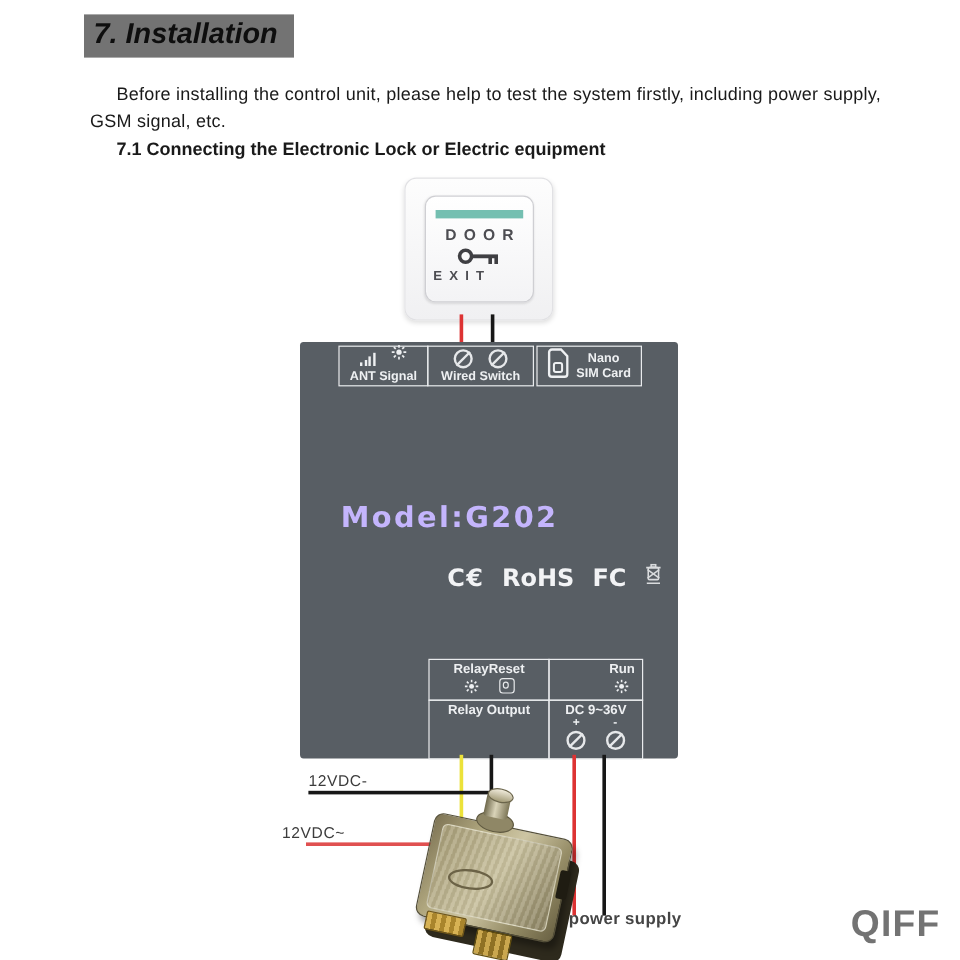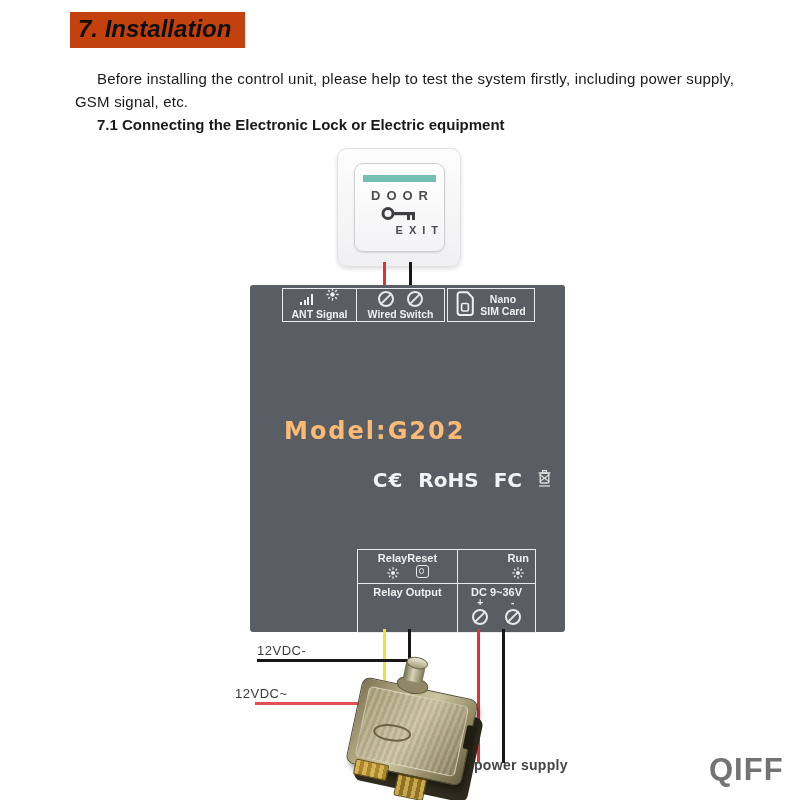--- a/index.html
+++ b/index.html
@@ -1,39 +1,39 @@
 <!DOCTYPE html>
 <html><head>
 <meta charset="utf-8">
 <style>
   html,body{margin:0;padding:0;background:#fff;}
   .page{position:relative;width:800px;height:800px;background:#ffffff;overflow:hidden;
         font-family:"Liberation Sans",sans-serif;color:#1a1a1a;}
   .abs{position:absolute;}
 
   
-  .sec-title{left:70px;top:12px;background:#c2410c;color:#0e0e0e;
+  .sec-title{left:70px;top:12px;background:#737373;color:#0e0e0e;
              font-style:italic;font-weight:bold;font-size:24px;padding:3px 14px 5px 8px;}
   .para{font-size:15px;letter-spacing:0.2px;}
   .p1{left:97px;top:70px;}
   .p2{left:75px;top:93px;}
   .h71{left:97px;top:116px;font-size:15px;font-weight:bold;}
 
   
   .exit-plate{left:337px;top:148px;width:122px;height:117px;border-radius:10px;
               background:linear-gradient(180deg,#fdfdfd,#f0f0f2);
               border:1px solid #e1e1e4;box-shadow:0 2px 4px rgba(0,0,0,0.13);}
   .exit-btn{position:absolute;left:16px;top:14px;width:89px;height:87px;border-radius:9px;
             border:1px solid #cfcfd3;background:linear-gradient(180deg,#ffffff,#f3f3f5);
             box-shadow:inset 0 1px 2px #fff,0 1px 2px rgba(0,0,0,0.10);}
   .exit-strip{margin:11px auto 0;width:73px;height:7px;background:#74bfb1;}
   .exit-door{margin-top:6px;text-align:center;font-size:13px;font-weight:bold;
              letter-spacing:6px;text-indent:6px;color:#4d4d52;}
   .exit-keyrow{margin-top:2px;text-align:center;height:18px;}
-  .exit-exit{margin-top:1px;text-align:right;font-size:11px;font-weight:bold;
+  .exit-exit{margin-top:1px;text-align:left;font-size:11px;font-weight:bold;
              letter-spacing:6px;text-indent:6px;color:#4d4d52;}
 
   
   .wire{position:absolute;}
   .w-red{background:#dd3333;}
   .w-black{background:#171717;}
   .w-yellow{background:#ece23a;}
   .vdc-label{position:absolute;font-size:13px;font-weight:normal;color:#3c3c3c;letter-spacing:0.5px;}
   .dc-supply{position:absolute;left:449px;top:757px;font-size:14px;color:#454545;font-weight:bold;letter-spacing:0.3px;}
 
@@ -52,21 +52,21 @@
   .b1{height:3px}.b2{height:5px}.b3{height:8px}.b4{height:11px}
   .wired-screws{position:absolute;left:0;right:0;top:2px;display:flex;justify-content:center;gap:13px;}
   .screw{width:12px;height:12px;border:2px solid #e6e8ea;border-radius:50%;position:relative;}
   .screw::after{content:"";position:absolute;left:-2px;top:5px;width:16px;height:2px;
                 background:#e6e8ea;transform:rotate(-45deg);}
   .sim-wrap{position:absolute;inset:0;display:flex;align-items:center;justify-content:center;gap:6px;}
   .sim-text{font-size:10.5px;font-weight:bold;line-height:12px;text-align:center;}
 
   .ctrl-name{position:absolute;left:0;right:0;top:78px;text-align:center;color:#f4f5f6;
              font-family:"DejaVu Sans",sans-serif;font-weight:bold;font-size:31px;letter-spacing:1px;}
-  .ctrl-model{position:absolute;left:34px;top:132px;color:#fdba74;
+  .ctrl-model{position:absolute;left:34px;top:132px;color:#c4b5fd;
               font-family:"DejaVu Sans",sans-serif;font-weight:bold;font-size:24px;letter-spacing:2px;}
   .certs{position:absolute;right:13px;top:183px;display:flex;align-items:center;gap:15px;color:#f2f3f5;}
   .cert{font-family:"DejaVu Sans",sans-serif;font-weight:bold;font-size:20px;}
   .cert-ce{letter-spacing:1px;}
 
   .bp{position:absolute;border:1px solid #e9ebed;color:#eef0f2;}
   .bp-r1l{left:107px;top:264px;width:99px;height:33px;}
   .bp-r1r{left:207px;top:264px;width:77px;height:33px;}
   .bp-r2l{left:107px;top:298px;width:99px;height:48px;}
   .bp-r2r{left:207px;top:298px;width:77px;height:48px;}

